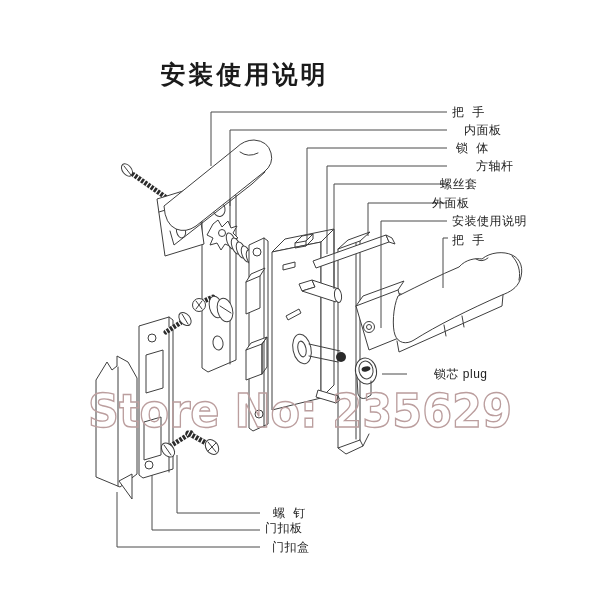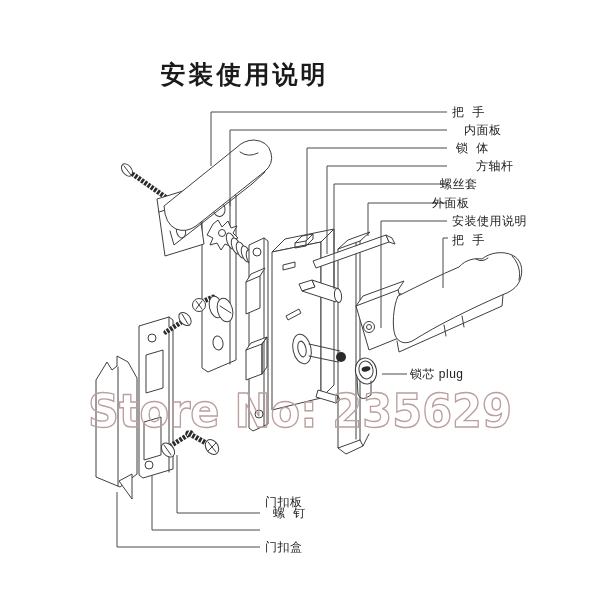--- a/index.html
+++ b/index.html
@@ -185,19 +185,19 @@
   <div class="ttl">安装使用说明</div>
 
   <div class="lbl" style="left:452px;top:105px">把  手</div>
   <div class="lbl" style="left:464px;top:123px">内面板</div>
   <div class="lbl" style="left:456px;top:141px">锁  体</div>
   <div class="lbl" style="left:476px;top:159px">方轴杆</div>
   <div class="lbl" style="left:440px;top:177px">螺丝套</div>
   <div class="lbl" style="left:432px;top:196px">外面板</div>
   <div class="lbl" style="left:452px;top:214px">安装使用说明</div>
   <div class="lbl" style="left:452px;top:233px">把  手</div>
-  <div class="lbl" style="left:410px;top:367px">锁芯 plug</div>
+  <div class="lbl" style="left:434px;top:367px">锁芯 plug</div>
 
   <div class="lbl" style="left:273px;top:506px">螺  钉</div>
-  <div class="lbl" style="left:265px;top:495px">门扣板</div>
-  <div class="lbl" style="left:265px;top:540px">门扣盒</div>
+  <div class="lbl" style="left:265px;top:521px">门扣板</div>
+  <div class="lbl" style="left:272px;top:540px">门扣盒</div>
 
 </div>
 
 </body></html>

